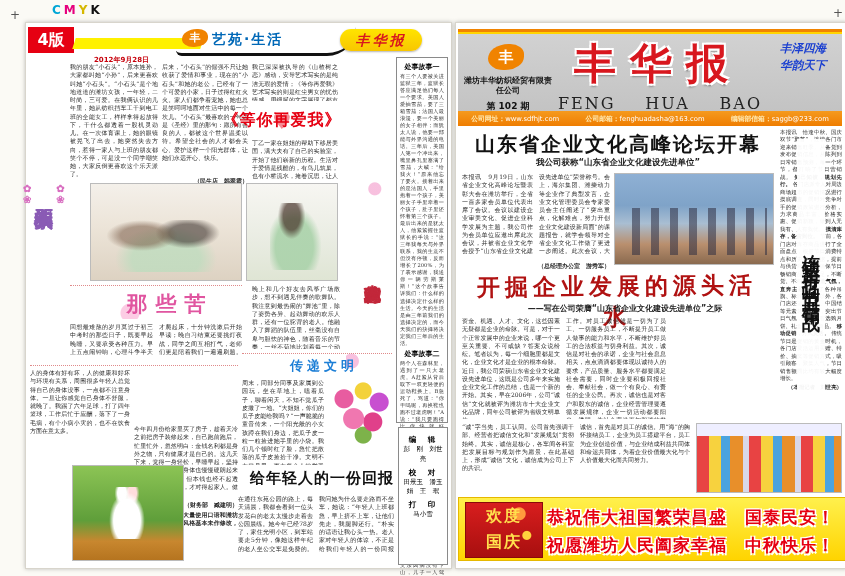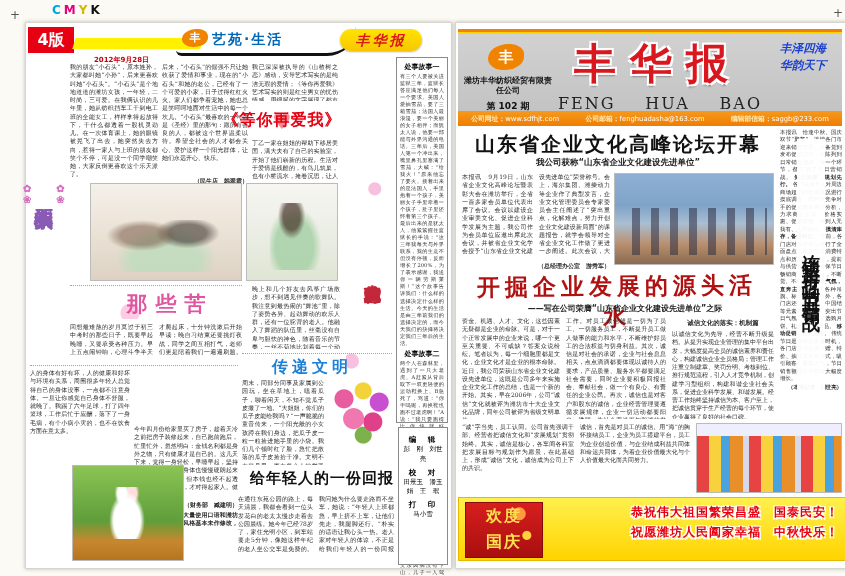--- a/index.html
+++ b/index.html
@@ -38,22 +38,22 @@
   .loveHeart{position:absolute;left:52px;top:2px;font-size:22px;color:rgba(230,0,18,.45);}
   .dancerTitle{left:320px;top:150px;width:36px;height:198px;color:#c2273a;font-size:17px;font-weight:bold;
     line-height:1.1;text-align:center;background:radial-gradient(circle at 80% 8%,rgba(240,130,190,.5) 0 6px,transparent 7px),
     radial-gradient(circle at 15% 95%,rgba(240,130,190,.5) 0 7px,transparent 8px);}
   .bitterTitle{left:94px;top:266px;width:100px;height:30px;color:#e055a0;font-size:21px;font-weight:bold;
     letter-spacing:8px;text-align:center;line-height:30px;font-family:"DejaVu Serif",serif;
     background:radial-gradient(circle at 10% 80%,rgba(250,170,210,.6) 0 9px,transparent 10px);}
   .healthTitle{left:40px;top:368px;width:174px;height:30px;color:#2e9e3a;font-size:19px;font-weight:bold;
     letter-spacing:4px;text-align:center;line-height:30px;}
   .leaf{color:#49b04f;font-size:13px;}
-  .civTitle{left:246px;top:334px;width:86px;height:20px;color:#1d7fd6;font-size:16px;font-weight:bold;
-    letter-spacing:4px;text-align:left;}
+  .civTitle{left:246px;top:334px;width:86px;height:20px;color:#1d7fd6;font-size:13px;font-weight:bold;
+    letter-spacing:4px;text-align:right;}
   .rewardTitle{left:210px;top:446px;width:172px;height:24px;color:#111;font-size:15px;font-weight:bold;
     letter-spacing:1px;text-align:center;font-family:"DejaVu Serif",serif;}
   .dotline{border-top:1px dotted #e08a8a;height:0;}
   
   .storyBox{left:370px;top:34px;width:52px;height:366px;border:1px solid #8a8a8a;padding:2px 3px;
     box-sizing:border-box;background:#fff;}
   .storyT{font-size:7px;font-weight:bold;text-align:center;margin:2px 0 1px;}
   .storyTx{font-size:5.2px;line-height:1.35;text-align:justify;color:#333;font-family:"DejaVu Serif",serif;}
   .staffBox{left:372px;top:404px;width:50px;height:138px;border:1px solid #8a8a8a;box-sizing:border-box;
     padding:4px 2px;background:#fff;text-align:center;}
@@ -120,22 +120,22 @@
     text-orientation:upright;font-size:18px;font-weight:bold;color:#111;background:rgba(255,255,255,.95);
     padding:4px 2px;letter-spacing:6px;height:258px;text-align:center;font-family:"DejaVu Serif",serif;}
   .lead{font-weight:bold;}
   
   .banner{left:2px;top:474px;width:420px;height:64px;background:linear-gradient(180deg,#fff04d,#ffd400);
     border:1px solid #e6b800;box-sizing:border-box;}
   .gqBadge{left:6px;top:4px;width:76px;height:54px;background:radial-gradient(circle at 70% 20%,#ff9a3d 0 6px,transparent 7px),
     radial-gradient(circle at 80% 60%,#ffd23d 0 4px,transparent 5px),linear-gradient(180deg,#d81e1e,#a80f0f);
     border:1px solid #8a0a0a;color:#ffe14d;font-weight:bold;font-size:16px;text-align:center;line-height:1.6;
     font-family:"DejaVu Serif",serif;letter-spacing:2px;}
-  .bannerTxt{left:88px;top:5px;width:292px;font-size:12px;font-weight:bold;color:#e60012;line-height:1.65;
-    text-align:right;letter-spacing:1px;font-family:"DejaVu Serif",serif;
+  .bannerTxt{left:88px;top:5px;width:292px;font-size:17px;font-weight:bold;color:#e60012;line-height:1.65;
+    text-align:left;letter-spacing:1px;font-family:"DejaVu Serif",serif;
     text-shadow:-1.5px -1.5px 0 #fff,1.5px -1.5px 0 #fff,-1.5px 1.5px 0 #fff,1.5px 1.5px 0 #fff;}
 </style>
 </head>
 <body>
 
 <div class="mark" style="left:10px;top:8px;">+</div>
 <div class="mark" style="left:833px;top:6px;">+</div>
 <div class="mark" style="left:36px;top:556px;">+</div>
 <div class="mark" style="left:830px;top:548px;">+</div>
 <div class="cmyk"><span class="c">C</span><span class="m">M</span><span class="y">Y</span><span class="k">K</span></div>
@@ -259,24 +259,20 @@
   <div class="photo ph-award" style="left:158px;top:150px;width:160px;height:92px;"></div>
 
   <div class="abs h2cal">开掘企业发展的源头活水</div>
   <div class="abs h2sub">——写在公司荣膺“山东省企业文化建设先进单位”之际</div>
   <div class="abs txt" style="left:6px;top:294px;width:98px;height:102px;">
     <span>资金、机遇、人才、文化，这些因素无疑都是企业的命脉。可是，对于一个正常发展中的企业来说，哪一个更至关重要、不可或缺？答案众说纷纭。笔者以为，每一个细胞里都是文化，企业文化才是企业的根本命脉。近日，我公司荣获山东省企业文化建设先进单位，这既是公司多年来实施企业文化工作的总结，也是一个新的开始。其实，早在2006年，公司“诚信”文化就被评为潍坊市十大企业文化品牌，同年公司被评为省级文明单位——</span>
     
     
   </div>
   <div class="abs txt" style="left:110px;top:294px;width:100px;height:102px;">工作。对员工诚信就是一切为了员工、一切服务员工，不断提升员工做人做事的能力和水平，不断维护好员工的合法权益与切身利益。其次，诚信是对社会的承诺，企业与社会息息相关，点点滴滴都要体现以诚待人的要求，产品质量、服务水平都要满足社会需要，同时企业要积极回报社会、奉献社会，做一个有良心、有责任的企业公民。再次，诚信也是对客户和股东的诚信，企业经营管理要遵循发展规律，企业一切活动都要阳光、透明，为社会营造更加和谐的发展环境。</div>
-  <div class="abs txt" style="left:216px;top:294px;width:102px;height:102px;">
-    <span class="subhead" style="display:block;">诚信文化的落实：机制篇</span>
-    <span>以诚信文化为先导，经营不断升级提档。从提升实现企业管理的集中平台出发，大幅度提高全员的诚信素养和责任心，构建诚信企业全员格局；管理工作注重立制建章、奖罚分明、考核到位、推行规范流程，引入人才竞争机制，创建学习型组织，构建和谐企业社会关系，促进企业科学发展、和谐发展。经营工作始终坚持诚信为本、客户至上，把诚信贯穿于生产经营的每个环节，使企业赢得了良好的社会口碑。</span>
-  </div>
   <div class="abs txt" style="left:6px;top:400px;width:112px;height:66px;">“诚”字当先，员工认同。公司首先强调干部、经营者把诚信文化和“发展规划”贯彻始终。其实，诚信是核心，各车间各科室把发展目标与规划作为愿景，在此基础上，形成“诚信”文化，诚信成为公司上下的共识。</div>
   <div class="abs txt" style="left:124px;top:400px;width:110px;height:66px;">诚信，首先是对员工的诚信。用“海”的胸怀接纳员工，企业为员工搭建平台，员工为企业创造价值，与企业结成利益共同体和命运共同体，为着企业价值最大化与个人价值最大化而共同努力。</div>
 
   <div class="abs marketCol">
     <div class="txt" style="width:62px;height:292px;font-size:5.4px;">
       <span>本报讯　恰逢中秋、国庆双节“聚首”，连锁各门市迎来销售旺季。从备货到发布促销信息，从陈列到日常销售预测，每一个环节，都打响了节日营销战。</span>
       <span class="lead">知己知彼，规划先行。</span>
       <span>各门店派专人对周边商场超市的促销情况进行摸底调查，同时对竞争对手的促销政策进行分析，力求商品丰富、价格实惠、促销新颖，做到人无我有、人有我优。</span>
       <span class="lead">摸清库存，备货到位。</span>
       <span>节前，各门店对库存商品进行了全面盘点，根据节日消费特点和历史销售数据，提前与供货商沟通，确保节日畅销商品货源充足，不断货、不积压。</span>

